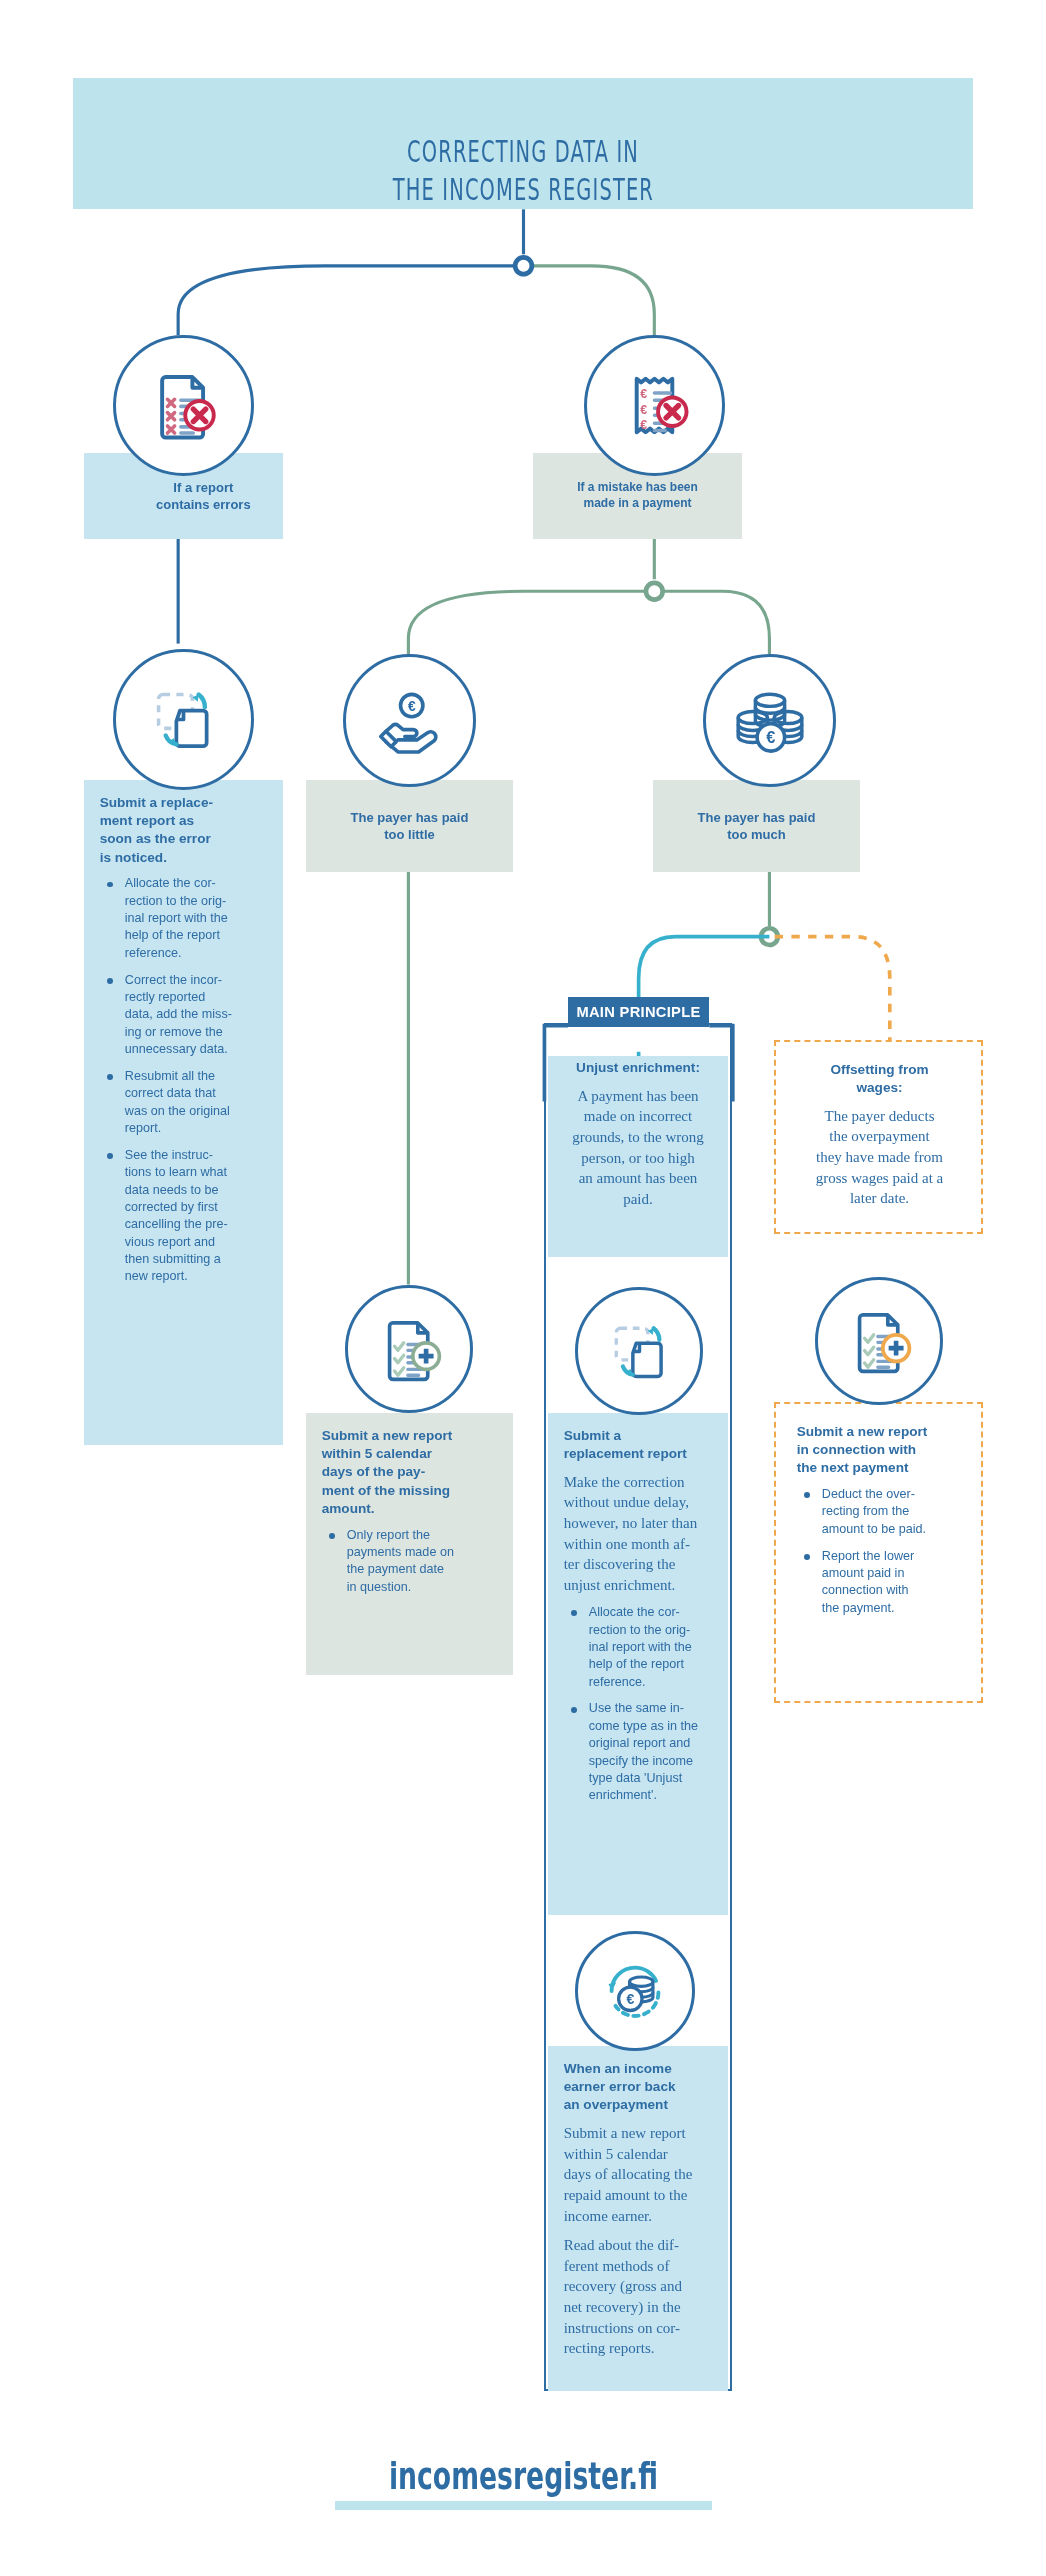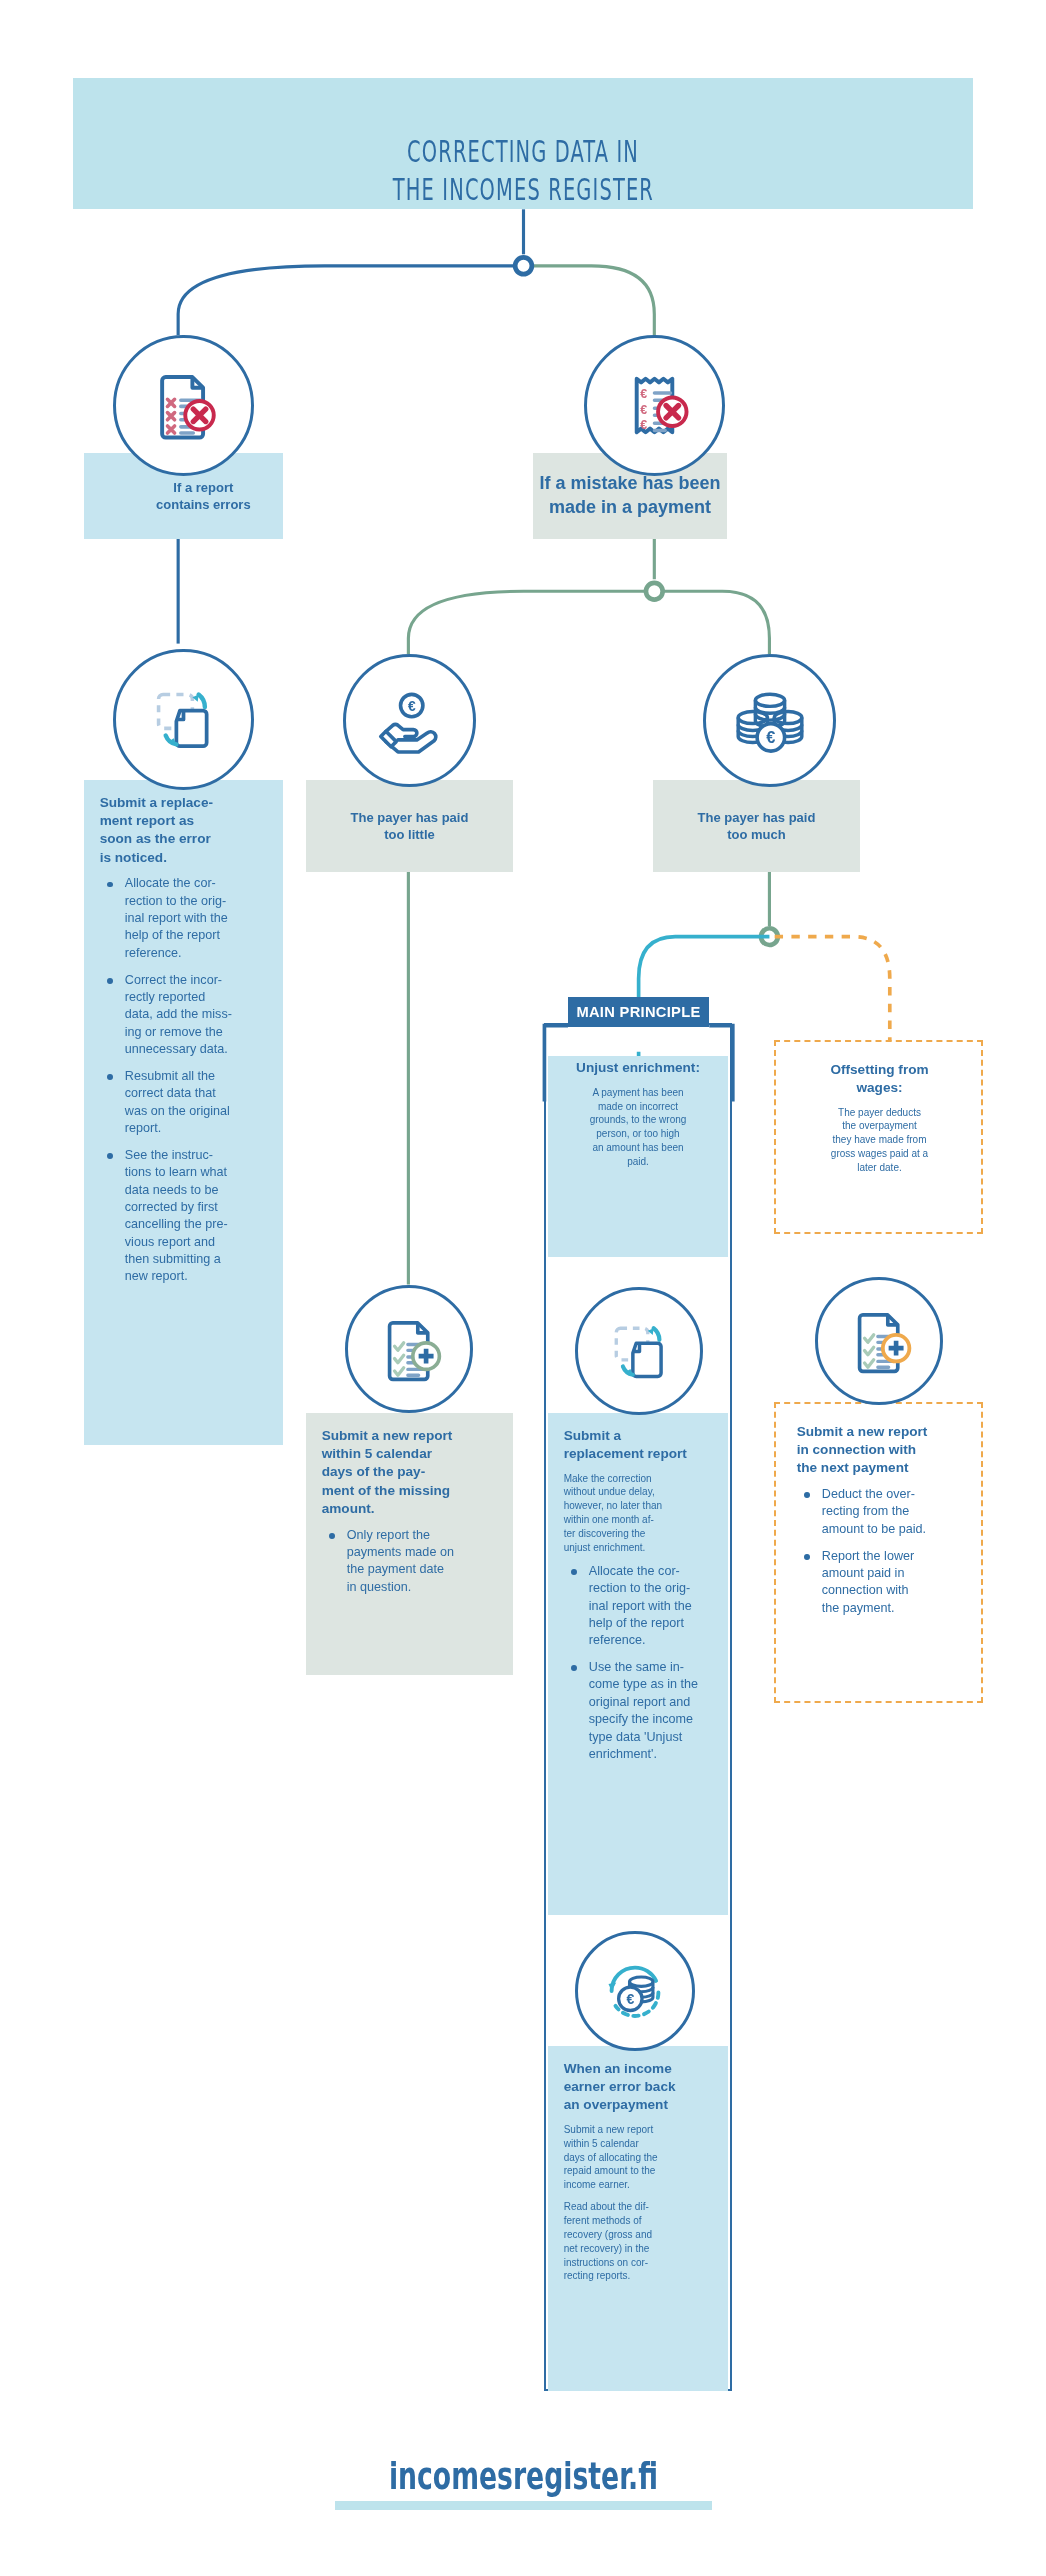--- a/index.html
+++ b/index.html
@@ -82,23 +82,24 @@
   .panel.bg-green { background: #dde5e1; }
   .panel.bg-none  { background: transparent; }
   .panel h3 {
     font-size: 13.6px;
     font-weight: bold;
     margin-bottom: 8.4px;
     line-height: 1.35;
   }
   .panel h3.center { text-align: center; }
   .panel p {
-    font-size: 10px;
+    font-size: 15px;
     margin-bottom: 8.4px;
     line-height: 1.38;
+    font-family: Liberation Serif, serif;
   }
   .panel p.center { text-align: center; }
   .panel ul { list-style: none; margin: 0 0 0 3.1px; }
   .panel li {
     font-size: 12.6px;
     position: relative;
     padding-left: 22px;
     margin-bottom: 9.4px;
     line-height: 1.38;
   }
@@ -216,21 +217,21 @@
       <g stroke="#7fa3c7" stroke-width="4" stroke-linecap="round">
         <path d="M47 44 h22 M47 51 h14"></path>
         <path d="M47 59 h22 M47 66 h14"></path>
         <path d="M47 74 h22 M47 81 h14"></path>
       </g>
       <circle cx="68" cy="61" r="16" fill="#ffffff" stroke="#c8294d" stroke-width="4.4"></circle>
       <path d="M61 54 l14 14 M75 54 l-14 14" stroke="#c8294d" stroke-width="6" stroke-linecap="round"></path>
     </svg>
   </div>
 
-  <div class="label-box bg-green" style="left:533px; top:453px; width:194px; height:86px; font-size:18px; white-space:pre-line;">If a mistake has been
+  <div class="label-box bg-green" style="left:533px; top:453px; width:209px; height:86px; font-size:12px; white-space:pre-line;">If a mistake has been
 made in a payment</div>
   <div class="icon-circle" style="left:584px; top:335px; width:141px; height:141px;">
     <svg class="icon" width="89" height="89" viewBox="0 0 100 100">
       <path d="M30 20 l5 4 l5 -4 l5 4 l5 -4 l5 4 l5 -4 l5 4 l5 -4 v60 l-5 -4 l-5 4 l-5 -4 l-5 4 l-5 -4 l-5 4 l-5 -4 l-5 4 z" fill="none" stroke="#2e6ca4" stroke-width="4.4" stroke-linejoin="round"></path>
       <g fill="#d0697f" font-family="Liberation Sans, sans-serif" font-size="14" font-weight="bold">
         <text x="34" y="42">€</text>
         <text x="34" y="59">€</text>
         <text x="34" y="76">€</text>
       </g>
       <g stroke="#7fa3c7" stroke-width="4" stroke-linecap="round">

